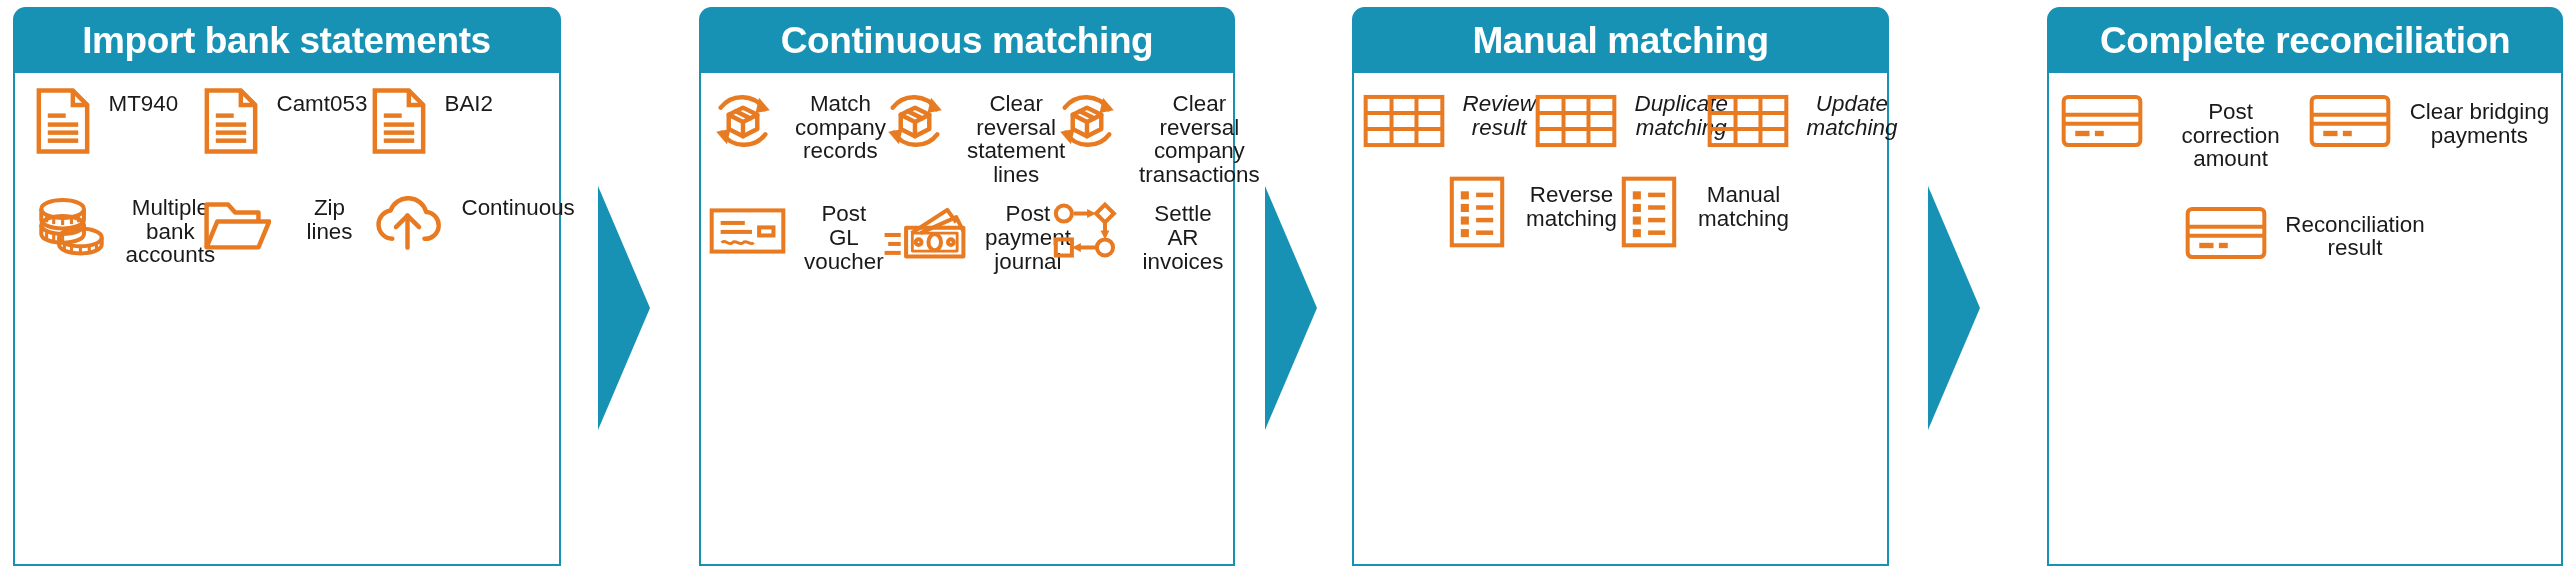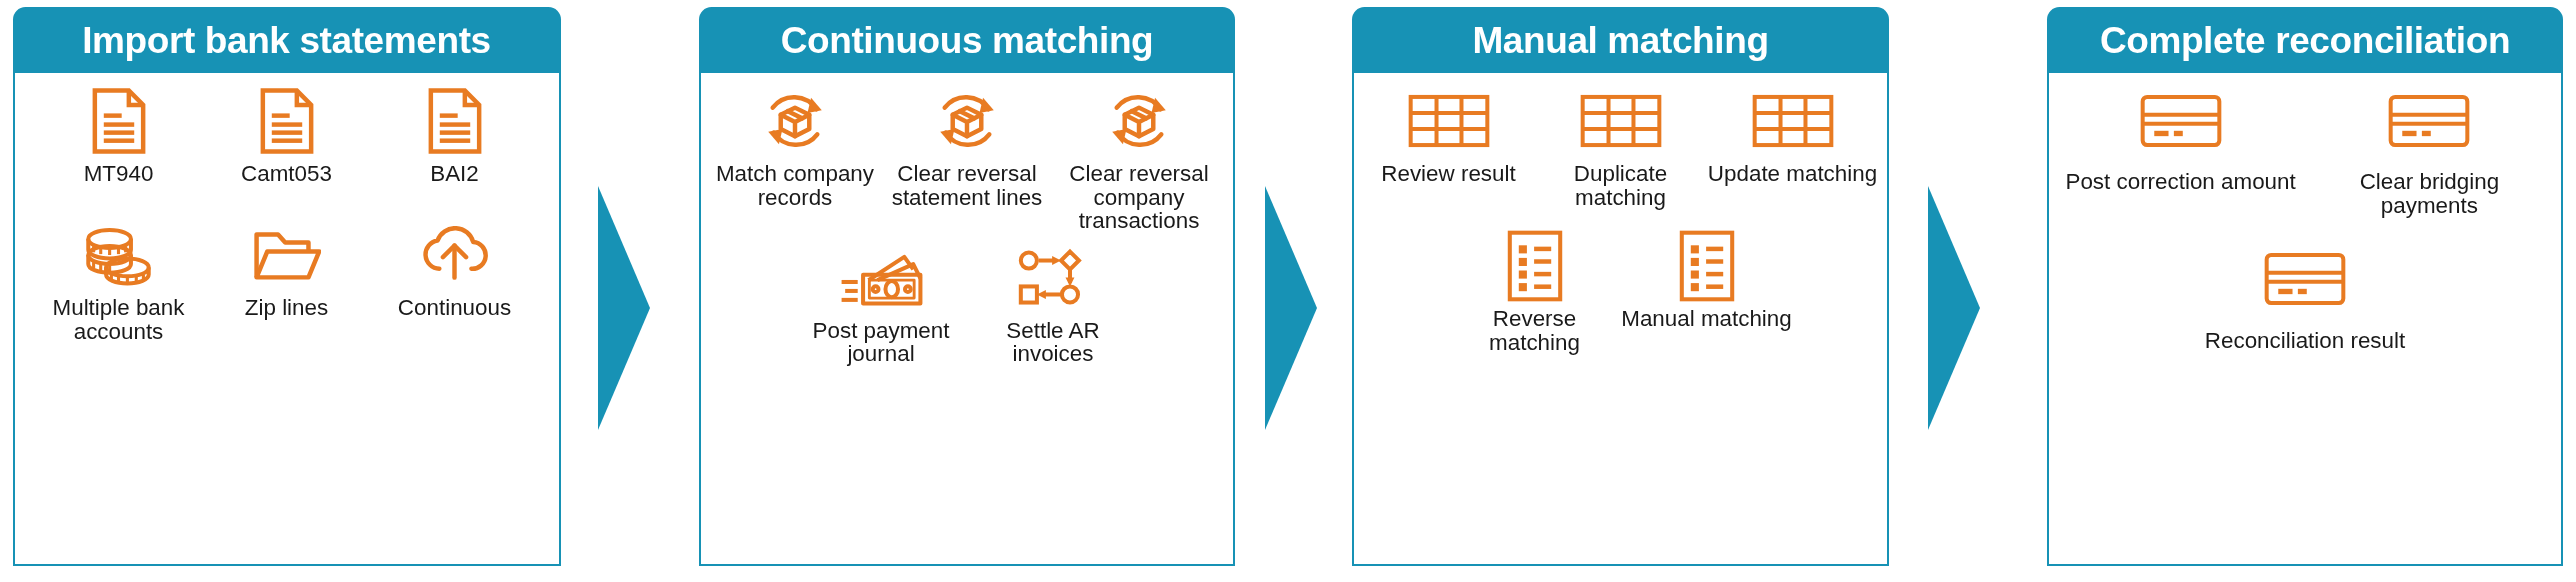--- a/index.html
+++ b/index.html
@@ -15,21 +15,21 @@
   .panel-title{font-size:37px;font-weight:700;letter-spacing:-0.4px;white-space:nowrap;line-height:1;}
   .panel-body{
     flex:1 1 auto;background:#ffffff;
     border:2.7px solid #1792B5;border-top:none;
     box-sizing:border-box;
     display:flex;flex-direction:column;justify-content:flex-start;
     padding:12.5px 7.2px 5.4px 7.2px;
   }
   .row{display:flex;flex:0 0 auto;justify-content:center;align-items:flex-start;}
   .row.r1{margin-bottom:9px;}
-  .cell{display:flex;flex-direction:column;align-items:center;box-sizing:border-box;}
+  .cell{display:flex;flex-direction:row;box-sizing:border-box;gap:18px;}
   .icon-wrap{height:70px;display:flex;align-items:center;justify-content:center;}
   .cell-label{
     margin-top:6.3px;text-align:center;color:#1a1a1a;
     font-size:22.4px;line-height:1.06;font-weight:400;
   }
 
   
   .arrow{position:absolute;top:186px;width:52px;height:244px;}
   .arrow svg{display:block;width:100%;height:100%;}
 
@@ -44,21 +44,21 @@
 
   
   #panel-1 .cell{width:168px;}
   #panel-2 .cell{width:172px;}
   #panel-3 .cell{width:172px;}
   #panel-4 .cell{width:240px;}
   #panel-4 .row.r1{margin-bottom:27px;}
   #panel-4 .row{justify-content:space-around;}
   #panel-4 .cell-label{margin-top:14.3px;}
   #panel-1 .row.r1{margin-bottom:34px;}
-  #panel-3 .row.r1{margin-bottom:21.5px;}
+  #panel-3 .row.r1{margin-bottom:21.5px;font-style:italic;}
 </style>
 </head>
 <body>
 
 <div id="stage">
 
   <div class="panel" id="panel-1">
     <div class="panel-header">
       <div class="panel-title">Import bank statements</div>
     </div>
@@ -231,20 +231,34 @@
               <path d="M30 26l16 8"></path>
             </g>
               </svg>
           </div>
           <div class="cell-label">Clear reversal company transactions</div>
         </div>
       </div>
       <div class="row r2">
         <div class="cell">
           <div class="icon-wrap">
+            <svg width="77" height="52" viewBox="0 0 86 58">
+                <g fill="none" stroke="#E87B22" stroke-width="4.5">
+                  <rect x="3" y="6" width="80" height="46"></rect>
+                  <line x1="13" y1="20" x2="40" y2="20"></line>
+                  <line x1="13" y1="30" x2="48" y2="30"></line>
+                  <rect x="56" y="25" width="16" height="9"></rect>
+                  <path d="M14 42c4-5 8 4 12 0s8 4 12 0 8 4 12 0" stroke-width="3.2"></path>
+                </g>
+              </svg>
+          </div>
+          <div class="cell-label">Post GL voucher</div>
+        </div>
+        <div class="cell">
+          <div class="icon-wrap">
             <svg width="86" height="63" viewBox="0 0 96 70">
                 <g fill="none" stroke="#E87B22" stroke-width="4.5" stroke-linejoin="round">
               <path d="M34 38L74 12l10 14"></path>
                   <path d="M44 38L84 20l8 16"></path>
               <rect x="28" y="32" width="64" height="32"></rect>
                   <rect x="35" y="38" width="50" height="20" stroke-width="3.2"></rect>
               <ellipse cx="60" cy="48" rx="7" ry="9"></ellipse>
               <circle cx="42" cy="48" r="3.2"></circle>
                   <circle cx="78" cy="48" r="3.2"></circle>
             </g>

